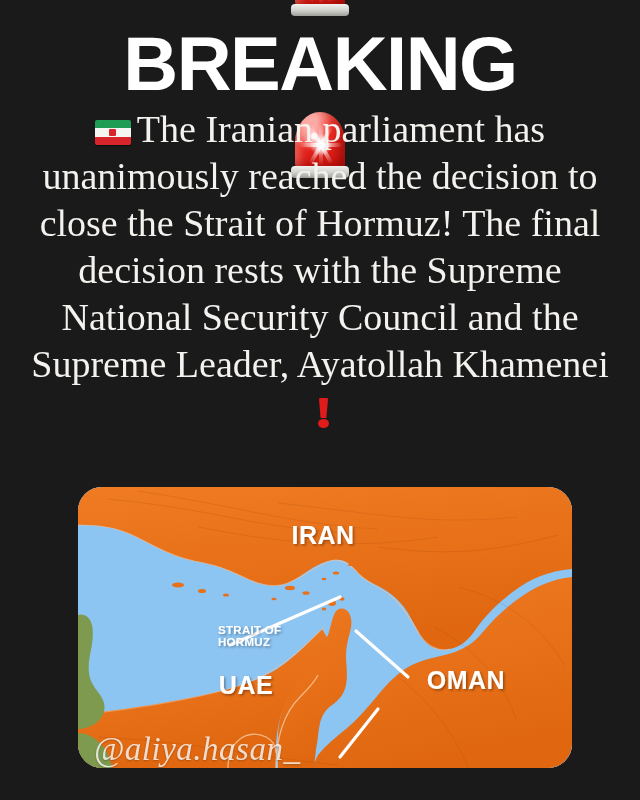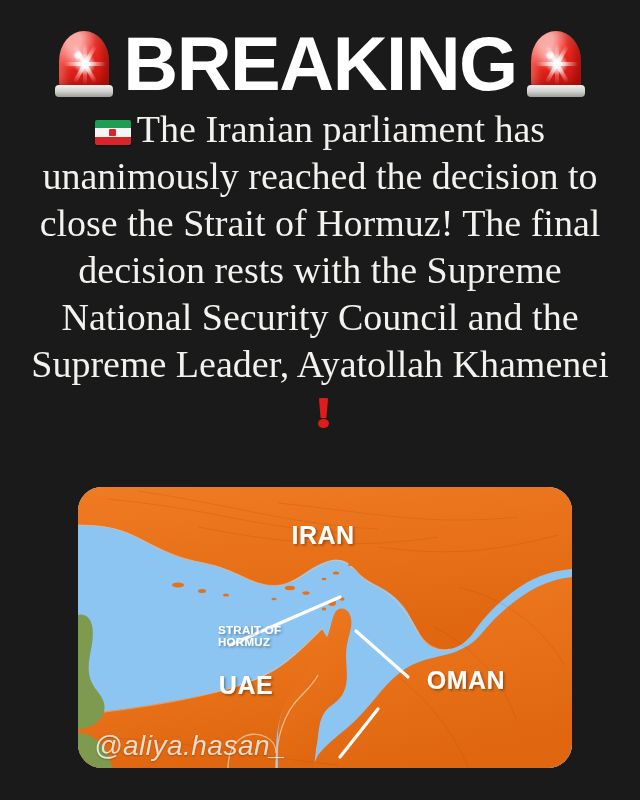--- a/index.html
+++ b/index.html
@@ -20,20 +20,21 @@
   .header-row {
     position: absolute;
     top: 18px;
     left: 0;
     width: 640px;
     height: 92px;
     display: flex;
     align-items: center;
     justify-content: center;
     gap: 6px;
+    flex-direction: column;
   }
   .siren {
     position: relative;
     width: 66px;
     height: 74px;
     flex: 0 0 auto;
   }
   .siren .dome {
     position: absolute;
     left: 8px;
@@ -186,24 +187,24 @@
     font-weight: bold;
     fill: #ffffff;
     paint-order: stroke fill;
   }
   .lbl-big   { font-size: 25px; letter-spacing: 0.5px; }
   .lbl-small { font-size: 11.5px; letter-spacing: 0.3px; }
 
   .watermark {
     position: absolute;
     left: 16px;
-    bottom: 6px;
-    font-family: Liberation Sans, sans-serif;
+    bottom: 0;
+    font-family: Liberation Serif, serif;
     font-style: italic;
-    font-size: 28px;
+    font-size: 33px;
     color: rgba(255,255,255,0.80);
     letter-spacing: 0.5px;
     white-space: nowrap;
     text-shadow: 0 1px 2px rgba(0,0,0,0.25);
   }
 </style>
 </head>
 <body>
 
 <div id="page" style="background: rgb(26, 26, 26);">

